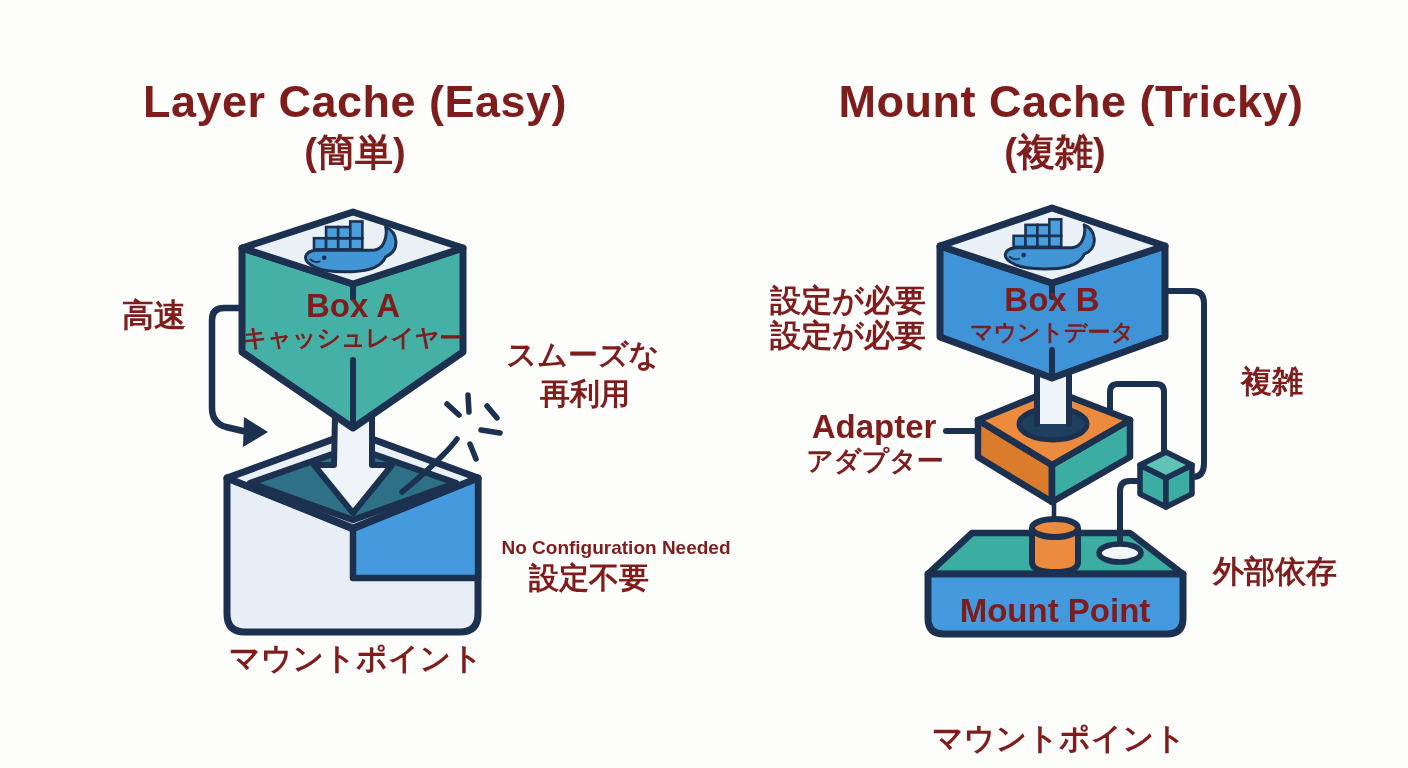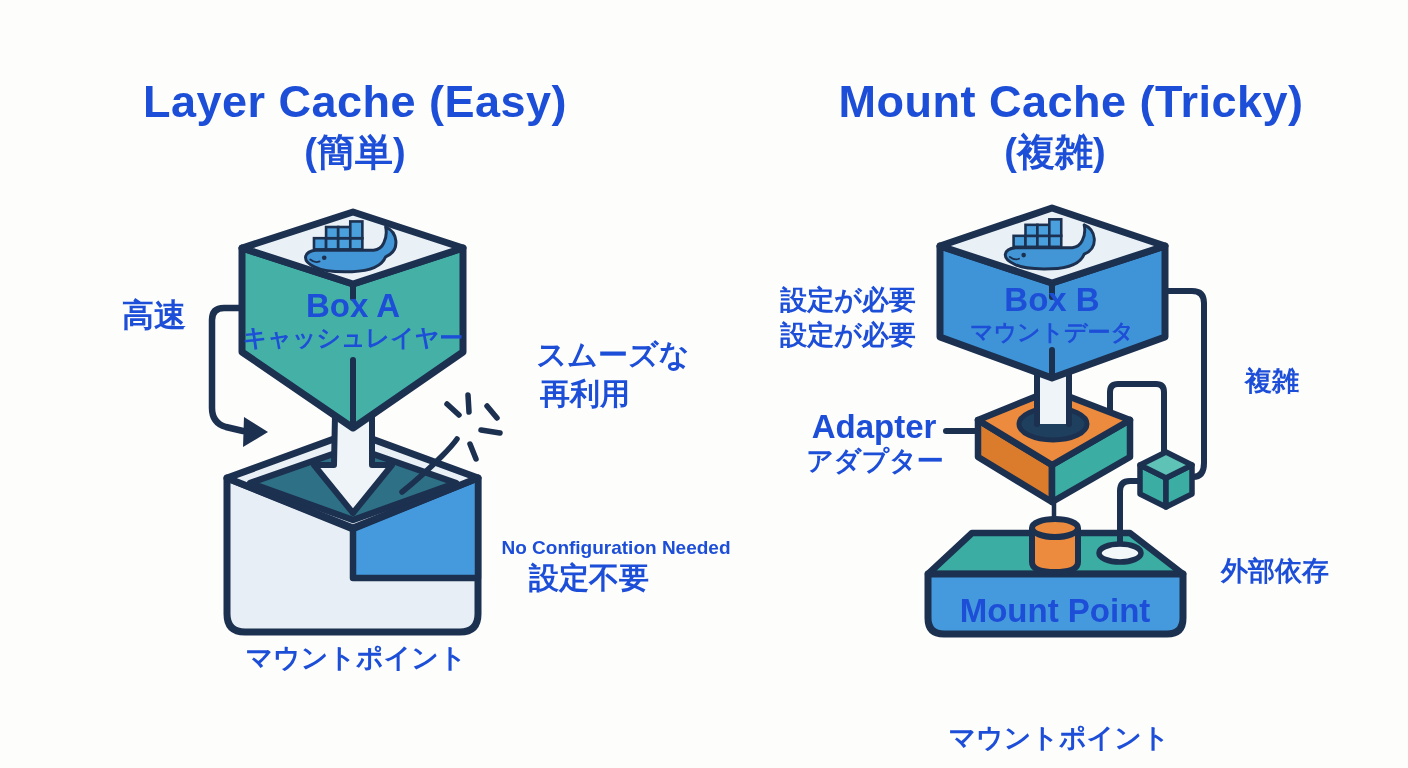--- a/index.html
+++ b/index.html
@@ -1,33 +1,33 @@
 <!DOCTYPE html>
 <html><head>
 <meta charset="utf-8">
 <style>
   html,body{margin:0;padding:0;background:#ffffff;}
   .stage{
     position:relative;width:1408px;height:768px;background:#fdfdfc;overflow:hidden;
-    font-family:"Liberation Sans","DejaVu Sans",sans-serif;color:#1d4ed8;
+    font-family:"Liberation Sans","DejaVu Sans",sans-serif;color:#7f1d1d;
   }
   .stage svg{position:absolute;left:0;top:0;}
   .lbl{position:absolute;transform:translate(-50%,-50%);white-space:nowrap;line-height:1.1;}
   .title{font-size:45px;font-weight:600;letter-spacing:.5px;}
   .subtitle{font-size:38px;font-weight:600;}
   .latin{font-size:33px;font-weight:600;}
-  .ja-bold{font-size:27px;font-weight:700;}
+  .ja-bold{font-size:31px;font-weight:700;}
   .ja-cube{font-size:24px;font-weight:600;}
   .small-en{font-size:19px;font-weight:600;}
 
   #l-title1{left:355px;top:102px;} #l-title2{left:355px;top:153px;}
   #r-title1{left:1055px;top:102px;margin-left:16px;} #r-title2{left:1055px;top:153px;}
   #l-speed{left:154px;top:316px;font-size:32px;}
   #l-boxa{left:353px;top:306px;} #l-boxa-sub{left:353px;top:338px;}
-  #l-reuse1{left:613px;top:354px;font-size:30px;} #l-reuse2{left:585px;top:393px;font-size:30px;}
+  #l-reuse1{left:583px;top:354px;font-size:30px;} #l-reuse2{left:585px;top:393px;font-size:30px;}
   #l-noconf-en{left:616px;top:548px;} #l-noconf-ja{left:589px;top:577px;font-size:30px;}
   #l-slot{left:353px;top:603px;} #l-caption{left:356px;top:659px;}
   #r-config1{left:848px;top:301px;} #r-config2{left:848px;top:336px;}
   #r-boxb{left:1052px;top:300px;} #r-boxb-sub{left:1052px;top:333px;font-size:23px;}
   #r-adapter-en{left:874px;top:427px;} #r-adapter-ja{left:875px;top:462px;font-size:27px;font-family:Liberation Serif, serif;}
   #r-complex{left:1272px;top:382px;} #r-external{left:1275px;top:572px;}
   #r-mount{left:1055px;top:603px;margin-top:8px;} #r-caption{left:1059px;top:691px;margin-top:48px;}
 </style>
 </head>
 <body>

